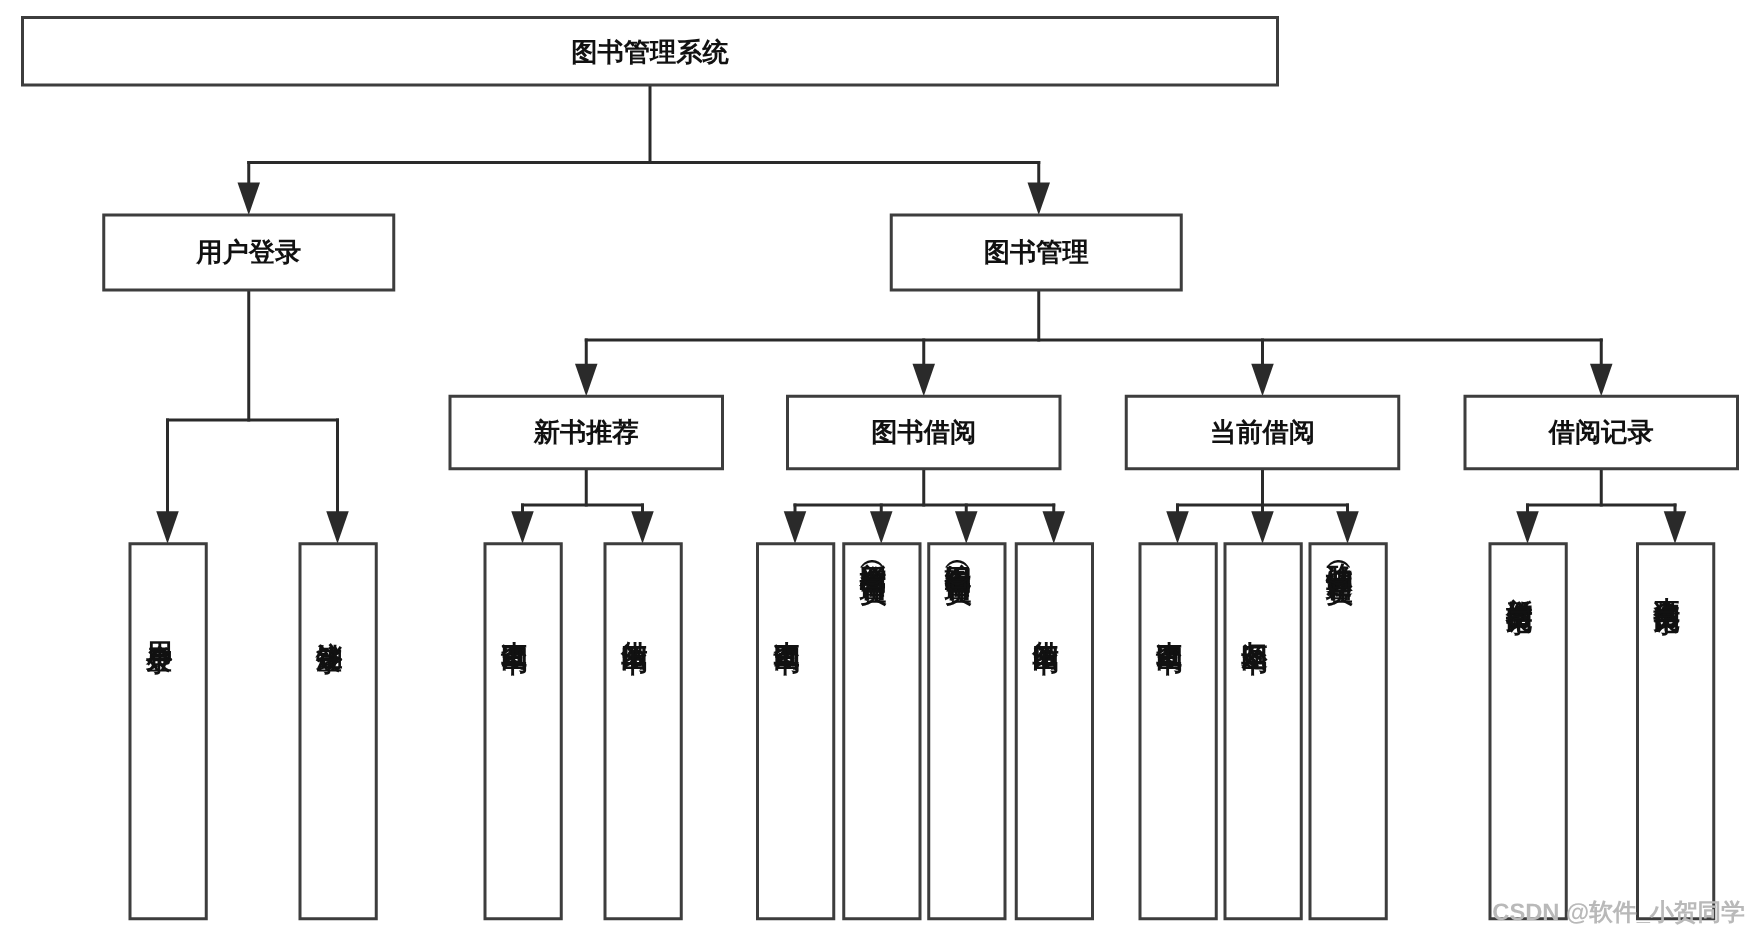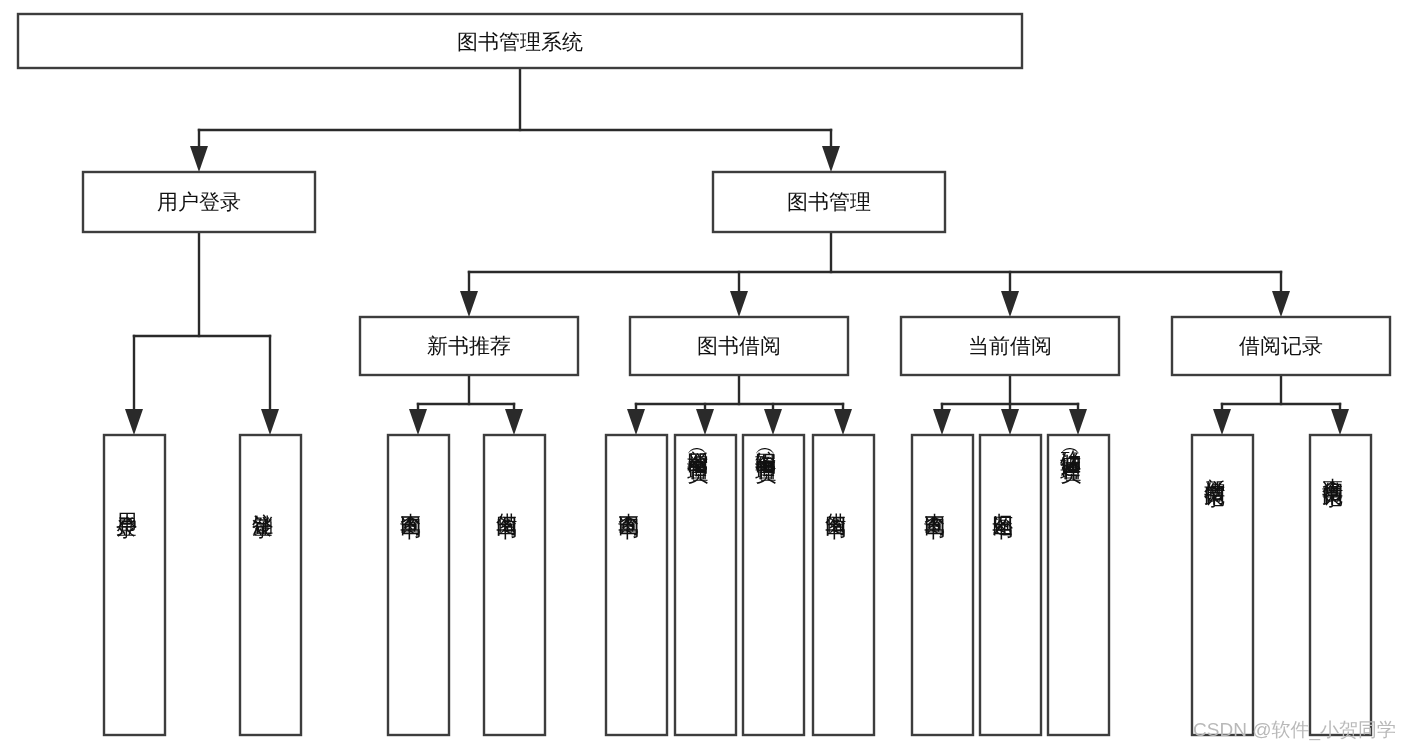--- a/index.html
+++ b/index.html
@@ -12,20 +12,21 @@
     height: 747px;
     font-family: "Liberation Sans", "DejaVu Sans", sans-serif;
     overflow: hidden;
     position: relative;
   }
   #diagram-root {
     position: relative;
     width: 1405px;
     height: 747px;
     background: #ffffff;
+    font-weight: bold;
   }
   svg.diagram-canvas {
     position: absolute;
     top: 0;
     left: 0;
     width: 1405px;
     height: 747px;
     display: block;
   }
   .node-box {

